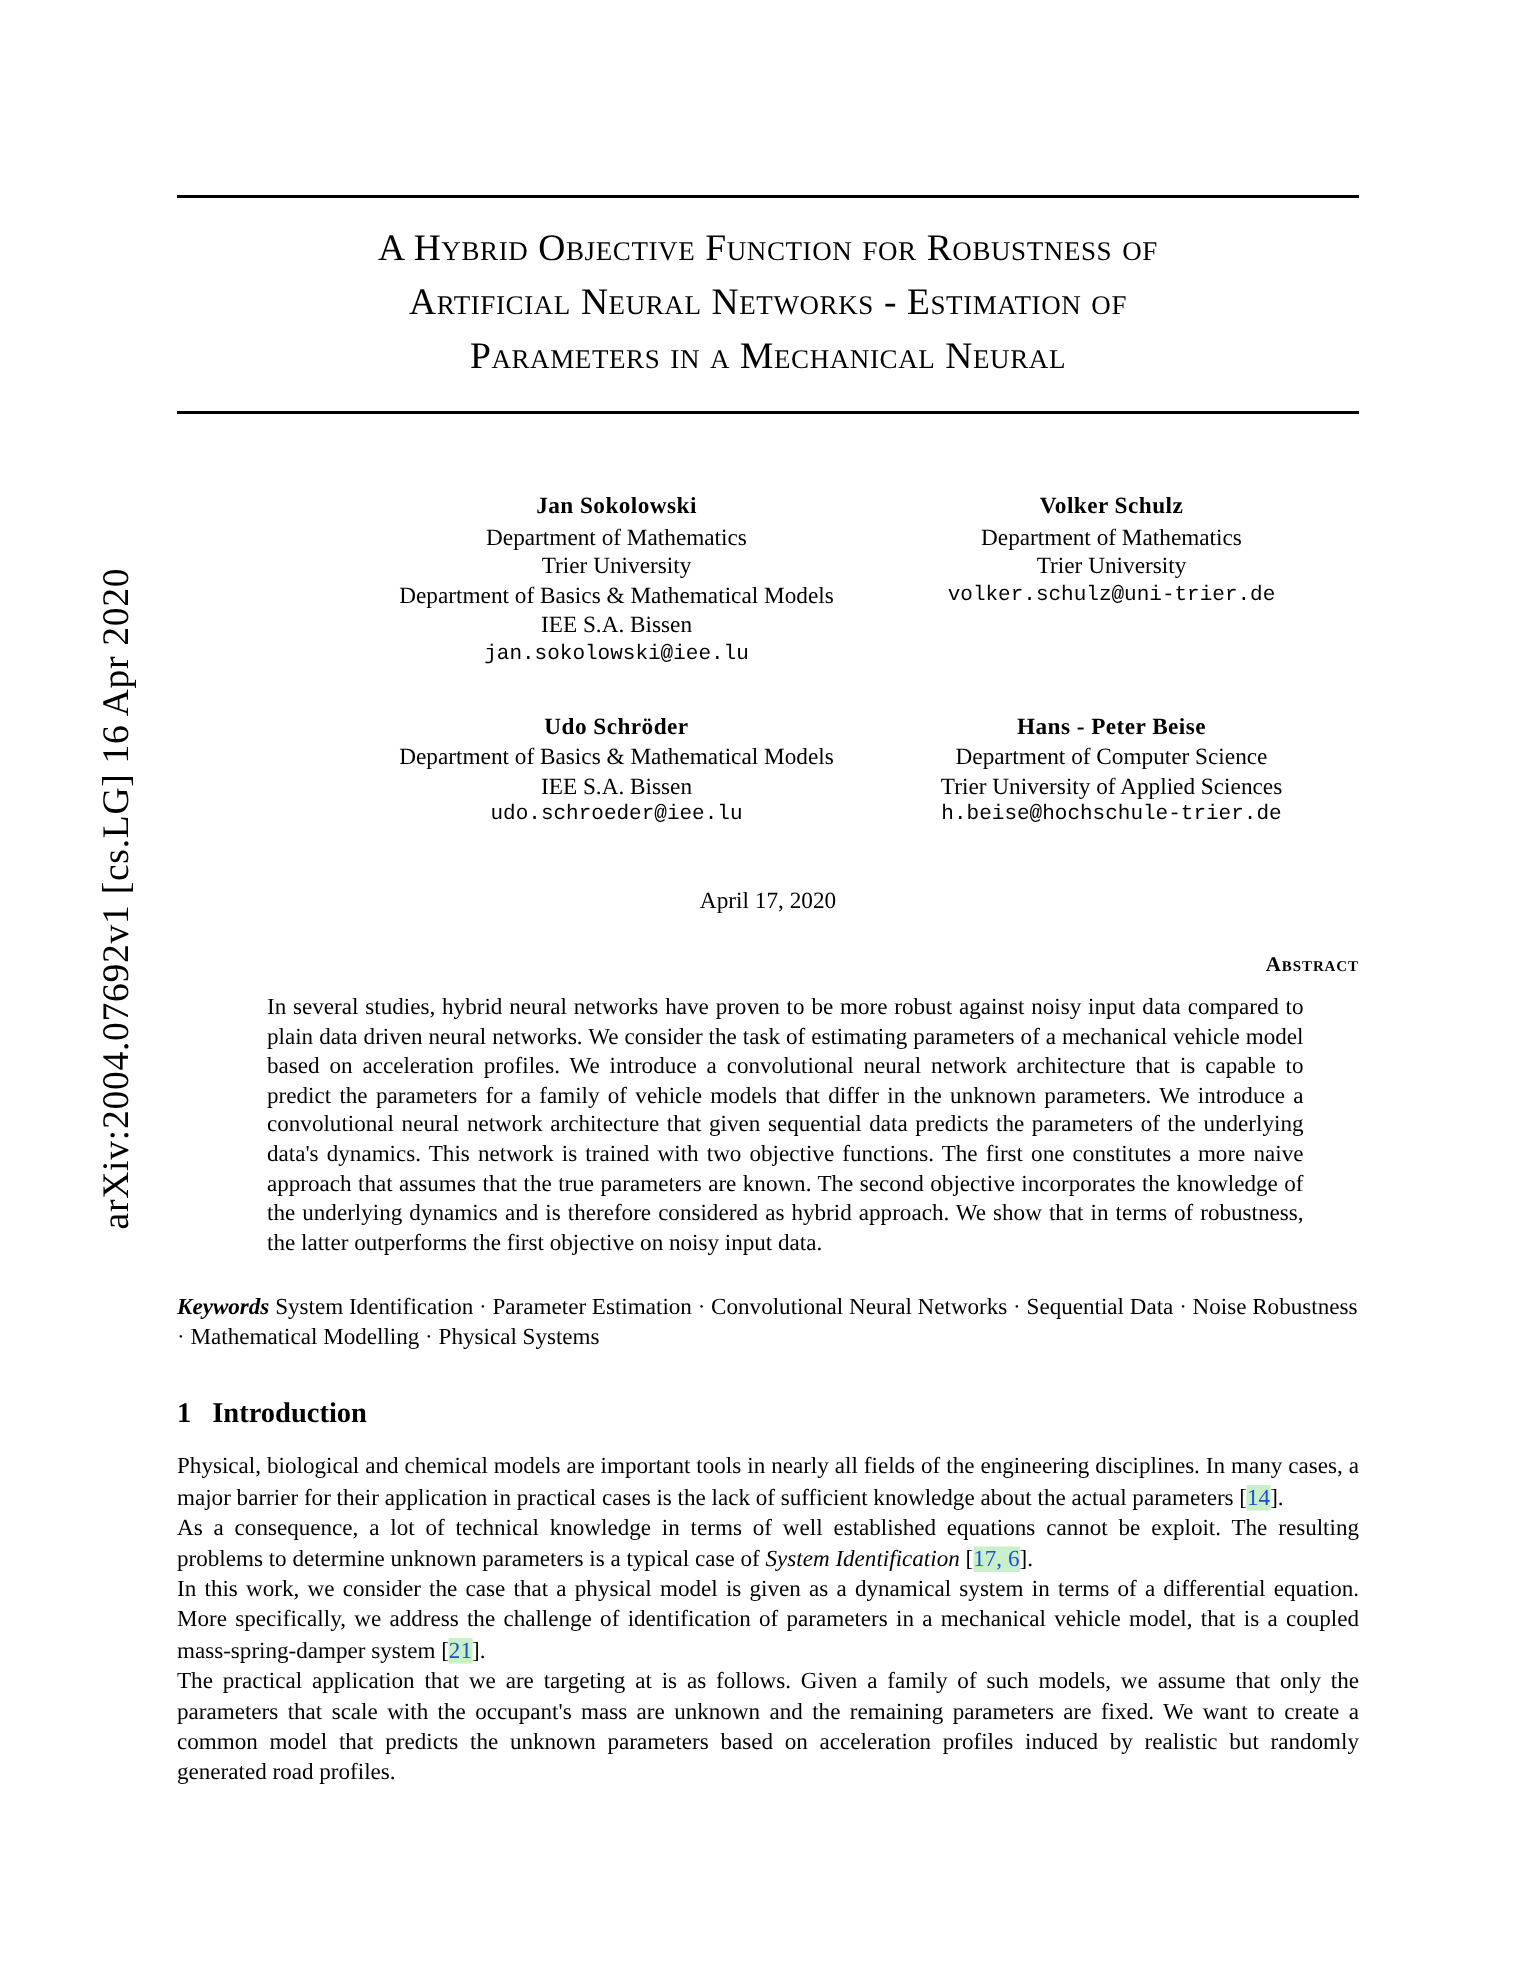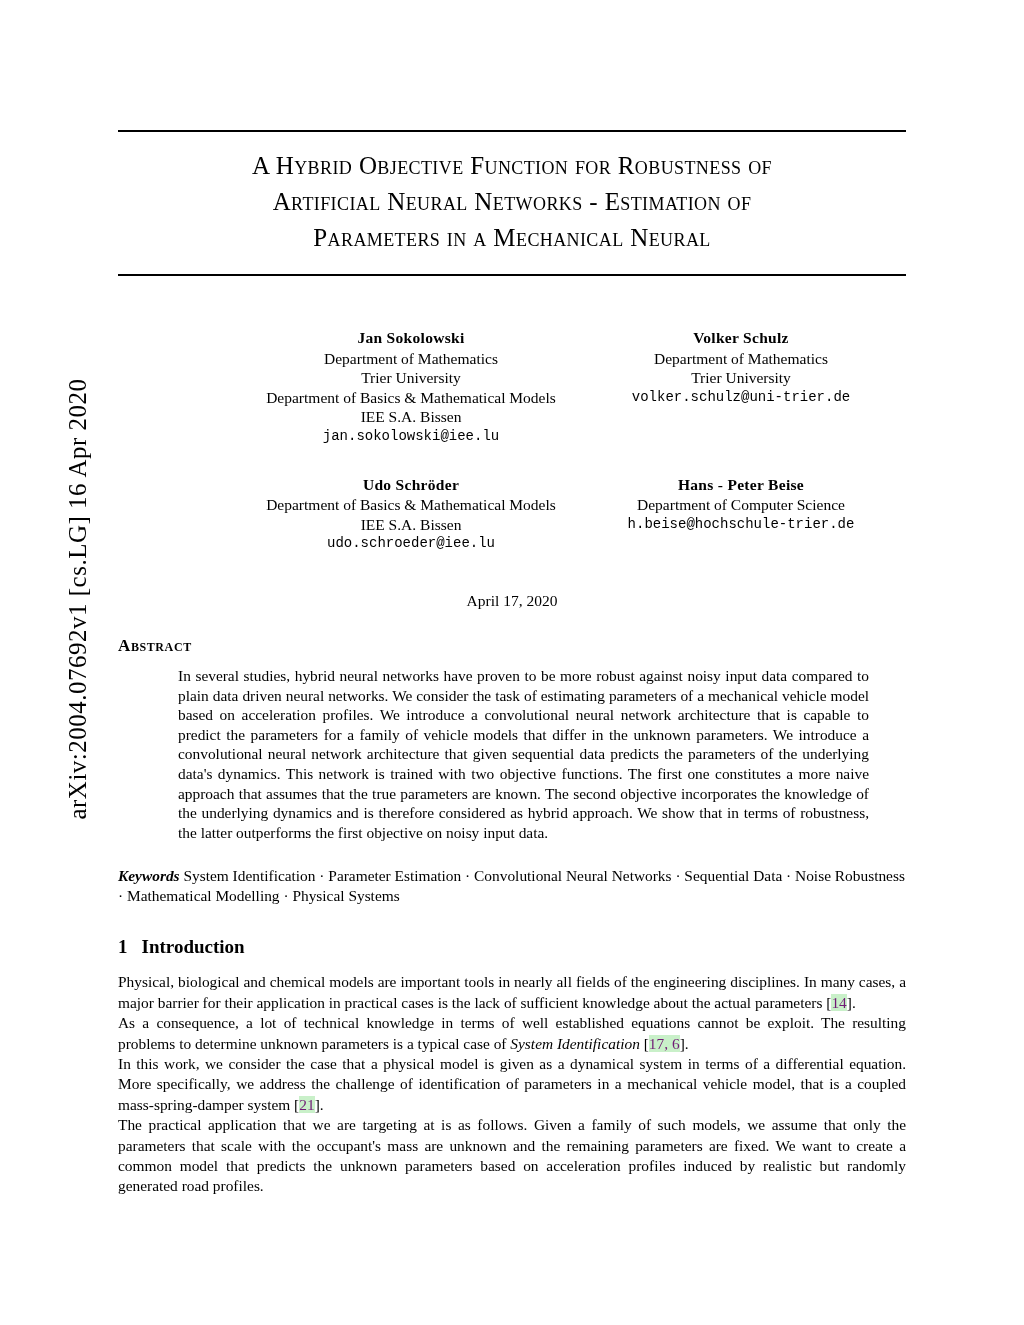--- a/index.html
+++ b/index.html
@@ -84,24 +84,24 @@
     font-size: 14px;
   }
 
   .date {
     text-align: center;
     font-size: 15.5px;
     margin-top: 38px;
   }
 
   .abstract-heading {
-    text-align: left;
+    text-align: right;
     font-variant: small-caps;
     font-weight: bold;
-    font-size: 17px;
+    font-size: 14px;
     letter-spacing: 0.6px;
     margin-top: 26px;
     margin-bottom: 10px;
   }
 
   .abstract-body {
     margin: 0 37px 0 60px;
     font-size: 15.4px;
     line-height: 19.6px;
     text-align: justify;
@@ -126,21 +126,21 @@
   }
   .section-heading .num { margin-right: 14px; }
 
   .body-text p {
     margin: 0;
     font-size: 15.4px;
     line-height: 20.4px;
     text-align: justify;
   }
   .cite {
-    color: #701a75;
+    color: #1d4ed8;
     background: #c9f0c9;
   }
   .em { font-style: italic; }
 </style>
 </head>
 <body>
 
 <div class="arxiv-stamp">arXiv:2004.07692v1  [cs.LG]  16 Apr 2020</div>
 
 <div class="page">
@@ -177,20 +177,21 @@
     <div class="author-row" style="margin-top:22px;">
       <div class="author-col">
         <div class="author-name">Udo  Schröder</div>
         <div>Department of Basics &amp; Mathematical Models</div>
         <div>IEE S.A. Bissen</div>
         <div class="mono">udo.schroeder@iee.lu</div>
       </div>
       <div class="author-col">
         <div class="author-name">Hans - Peter  Beise</div>
         <div>Department of Computer Science</div>
+        <div>Trier University of Applied Sciences</div>
         <div class="mono">h.beise@hochschule-trier.de</div>
       </div>
     </div>
 
   </div>
 
   <div class="date">April 17, 2020</div>
 
   <div class="abstract-heading">Abstract</div>
   <div class="abstract-body">In several studies, hybrid neural networks have proven to be more robust against noisy input data compared to plain data driven neural networks. We consider the task of estimating parameters of a mechanical vehicle model based on acceleration profiles. We introduce a convolutional neural network architecture that is capable to predict the parameters for a family of vehicle models that differ in the unknown parameters. We introduce a convolutional neural network architecture that given sequential data predicts the parameters of the underlying data's dynamics. This network is trained with two objective functions. The first one constitutes a more naive approach that assumes that the true parameters are known. The second objective incorporates the knowledge of the underlying dynamics and is therefore considered as hybrid approach. We show that in terms of robustness, the latter outperforms the first objective on noisy input data.</div>

